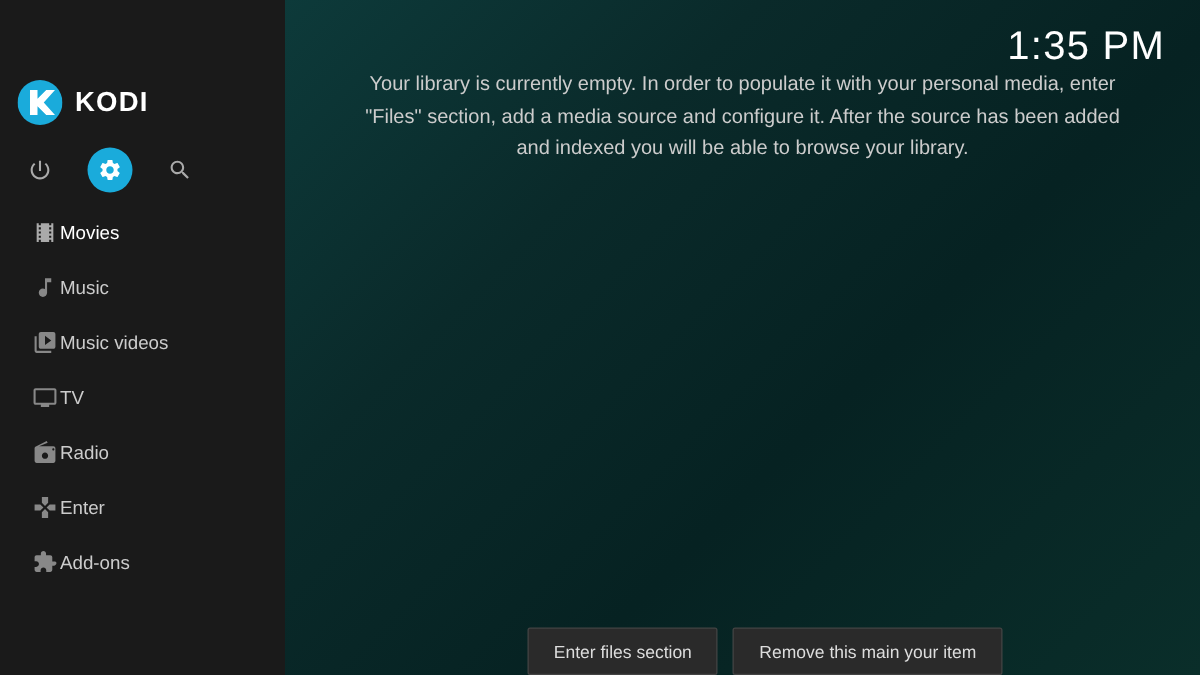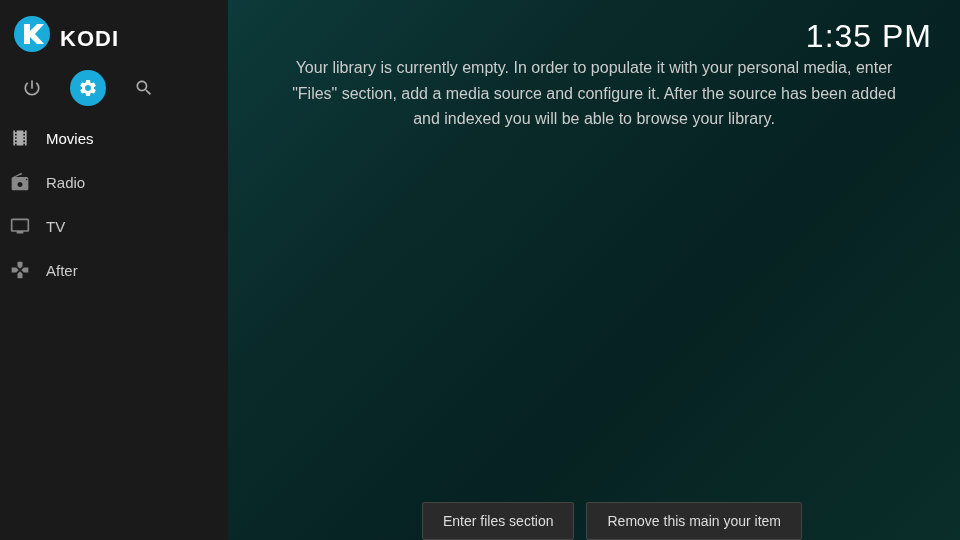--- a/index.html
+++ b/index.html
@@ -17,23 +17,24 @@
       width: 228px;
       height: 540px;
       background: #1a1a1a;
       display: flex;
       flex-direction: column;
       flex-shrink: 0;
     }
 
     .sidebar-header {
       display: flex;
-      align-items: flex-end;
+      align-items: center;
       padding: 16px 8px 12px 14px;
       gap: 10px;
+      margin-top: 48px;
     }
 
     .kodi-logo {
       width: 36px;
       height: 36px;
     }
 
     .kodi-title {
       color: #ffffff;
       font-size: 22px;
@@ -66,22 +67,21 @@
     }
 
     .sidebar-nav {
       flex: 1;
       overflow: hidden;
     }
 
     .nav-item {
       display: flex;
       align-items: center;
-      padding: 10px 8px;
-      gap: 14px;
+      padding: 10px 24px;
       cursor: pointer;
       color: #cccccc;
       font-size: 15px;
     }
 
     .nav-item.active {
       color: #ffffff;
     }
 
     .nav-icon {
@@ -215,49 +215,73 @@
     <div class="nav-item active">
       <span class="nav-icon">
         <svg viewBox="0 0 24 24">
             <path d="M18 3v2h-2V3H8v2H6V3H4v18h2v-2h2v2h8v-2h2v2h2V3h-2zM8 17H6v-2h2v2zm0-4H6v-2h2v2zm0-4H6V7h2v2zm10 8h-2v-2h2v2zm0-4h-2v-2h2v2zm0-4h-2V7h2v2z"></path>
           </svg>
       </span>
       <span class="nav-label">Movies</span>
     </div>
 
 
-
+    <div class="nav-item">
+      <span class="nav-icon">
+        <svg viewBox="0 0 24 24">
+            <path d="M12 3v10.55c-.59-.34-1.27-.55-2-.55-2.21 0-4 1.79-4 4s1.79 4 4 4 4-1.79 4-4V7h4V3h-6z"></path>
+          </svg>
+      </span>
+      <span class="nav-label">Music</span>
+    </div>
+
+    <div class="nav-item">
+      <span class="nav-icon">
+        <svg viewBox="0 0 24 24">
+            <path d="M4 6H2v14c0 1.1.9 2 2 2h14v-2H4V6zm16-4H8c-1.1 0-2 .9-2 2v12c0 1.1.9 2 2 2h12c1.1 0 2-.9 2-2V4c0-1.1-.9-2-2-2zm-8 12.5v-9l6 4.5-6 4.5z"></path>
+          </svg>
+      </span>
+      <span class="nav-label">Music videos</span>
+    </div>
+
+    <div class="nav-item">
+      <span class="nav-icon">
+        <svg viewBox="0 0 24 24">
+            <path d="M21 3H3c-1.1 0-2 .9-2 2v12c0 1.1.9 2 2 2h5v2h8v-2h5c1.1 0 1.99-.9 1.99-2L23 5c0-1.1-.9-2-2-2zm0 14H3V5h18v12z"></path>
+          </svg>
+      </span>
+      <span class="nav-label">TV</span>
+    </div>
 
     <div class="nav-item">
       <span class="nav-icon">
         <svg viewBox="0 0 24 24">
             <path d="M3.24 6.15C2.51 6.43 2 7.17 2 8v12c0 1.1.89 2 2 2h16c1.11 0 2-.9 2-2V8c0-1.11-.89-2-2-2H6.3l8.26-3.34L13.65 1 3.24 6.15zM12 18c-1.66 0-3-1.34-3-3s1.34-3 3-3 3 1.34 3 3-1.34 3-3 3zm8-10c.55 0 1 .45 1 1s-.45 1-1 1-1-.45-1-1 .45-1 1-1z"></path>
           </svg>
       </span>
       <span class="nav-label">Radio</span>
     </div>
 
     <div class="nav-item">
       <span class="nav-icon">
         <svg viewBox="0 0 24 24">
-            <path d="M21 3H3c-1.1 0-2 .9-2 2v12c0 1.1.9 2 2 2h5v2h8v-2h5c1.1 0 1.99-.9 1.99-2L23 5c0-1.1-.9-2-2-2zm0 14H3V5h18v12z"></path>
-          </svg>
-      </span>
-      <span class="nav-label">TV</span>
-    </div>
-
-    <div class="nav-item">
-      <span class="nav-icon">
-        <svg viewBox="0 0 24 24">
             <path d="M15 7.5V2H9v5.5l3 3 3-3zM7.5 9H2v6h5.5l3-3-3-3zM9 16.5V22h6v-5.5l-3-3-3 3zM16.5 9l-3 3 3 3H22V9h-5.5z"></path>
           </svg>
       </span>
-      <span class="nav-label">After</span>
-    </div>
-
+      <span class="nav-label">Enter</span>
+    </div>
+
+    <div class="nav-item">
+      <span class="nav-icon">
+        <svg viewBox="0 0 24 24">
+            <path d="M20.5 11H19V7c0-1.1-.9-2-2-2h-4V3.5C13 2.12 11.88 1 10.5 1S8 2.12 8 3.5V5H4c-1.1 0-1.99.9-1.99 2v3.8H3.5c1.49 0 2.7 1.21 2.7 2.7s-1.21 2.7-2.7 2.7H2V19c0 1.1.9 2 2 2h3.8v-1.5c0-1.49 1.21-2.7 2.7-2.7 1.49 0 2.7 1.21 2.7 2.7V21H17c1.1 0 2-.9 2-2v-4h1.5c1.38 0 2.5-1.12 2.5-2.5S21.88 11 20.5 11z"></path>
+          </svg>
+      </span>
+      <span class="nav-label">Add-ons</span>
+    </div>
 
   </nav>
 </aside>
 
 <main class="main-content">
   <div class="top-bar">
     <span class="clock">1:35 PM</span>
   </div>
   <div class="content-center">
     <p class="empty-library-text">Your library is currently empty. In order to populate it with your personal media, enter "Files" section, add a media source and configure it. After the source has been added and indexed you will be able to browse your library.</p>

